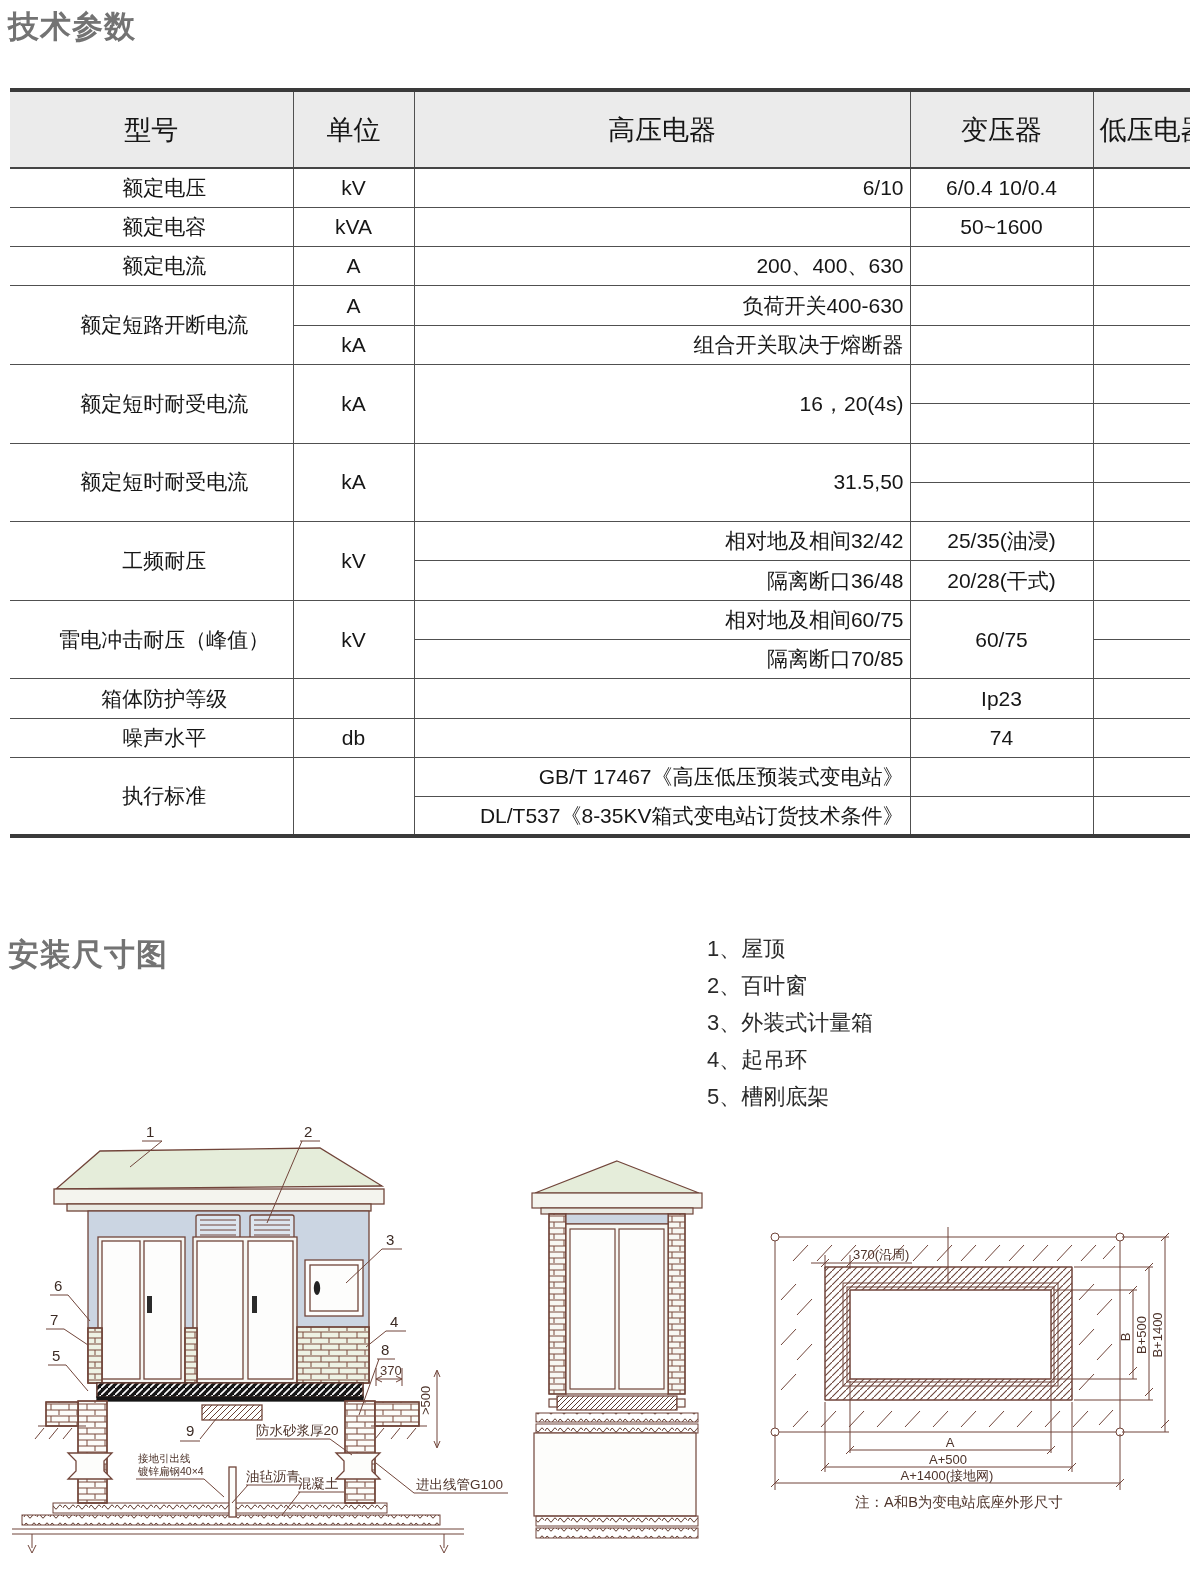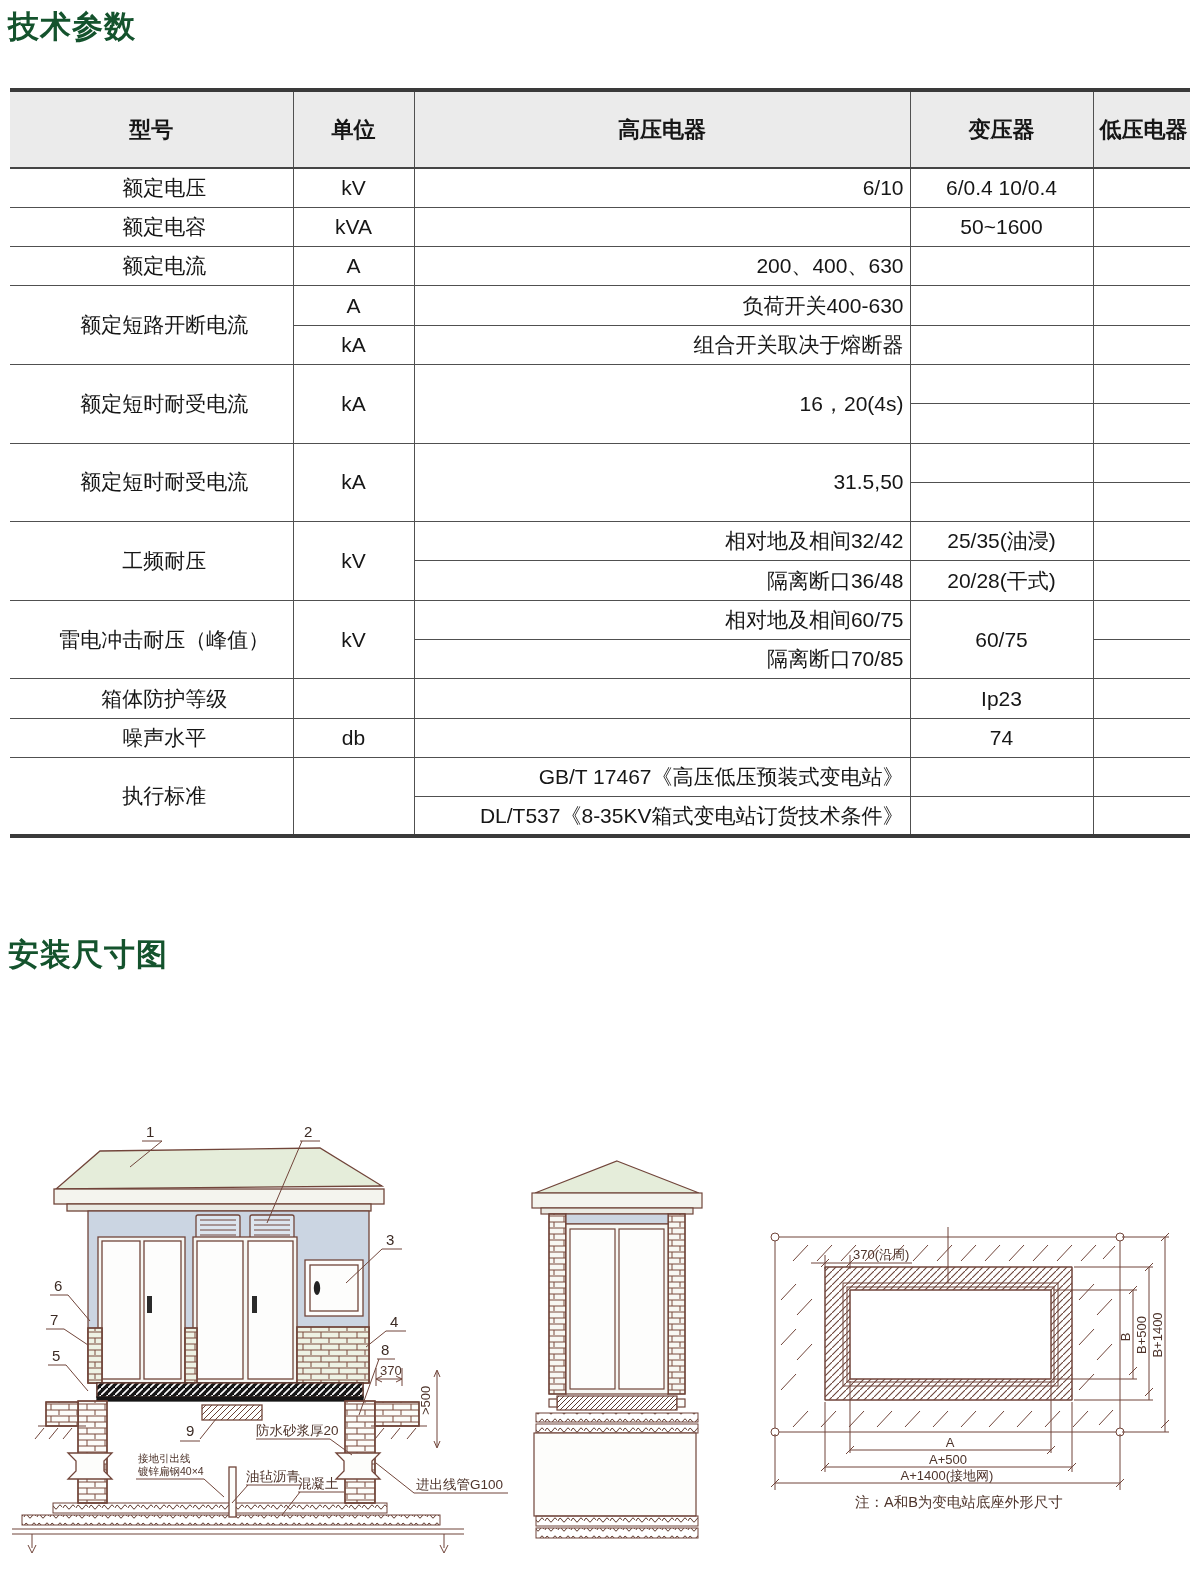--- a/index.html
+++ b/index.html
@@ -1,25 +1,25 @@
 <!DOCTYPE html>
 <html><head>
 <meta charset="utf-8">
 <style>
   html,body{margin:0;padding:0;background:#ffffff;}
   body{font-family:"Liberation Sans",sans-serif;}
   .page{position:relative;width:1200px;height:1572px;background:#fff;overflow:hidden;}
-  .sec-title{position:absolute;left:8px;margin:0;font-size:31px;font-weight:600;color:#14532d;letter-spacing:1px;font-family:Liberation Mono, monospace;}
+  .sec-title{position:absolute;left:8px;margin:0;font-size:31px;font-weight:600;color:#737373;letter-spacing:1px;font-family:Liberation Mono, monospace;}
   #title-tech{top:6px;}
   #title-install{top:934px;}
   .ptable{position:absolute;left:10px;top:88px;width:1180px;border-collapse:collapse;table-layout:fixed;
           border-top:4px solid #3a3a3a;border-bottom:4px solid #3a3a3a;font-size:21px;color:#161616;}
   .ptable th,.ptable td{border:1.5px solid #505050;padding:0 6px;overflow:hidden;white-space:nowrap;}
   .ptable thead tr{height:78px;}
-  .ptable thead th{background:#ebebeb;font-weight:bold;font-size:22px;border-bottom:2.5px solid #454545;}
+  .ptable thead th{background:#ebebeb;font-weight:normal;font-size:27px;border-bottom:2.5px solid #454545;}
   .ptable tbody tr{height:39.3px;}
   .cl{text-align:center;padding-left:32px !important;border-left:none !important;}
   .h1x{border-left:none !important;}
   .h5x{border-right:none !important;}
   .chv{text-align:right;padding-left:16px !important;}
   .cc{text-align:center;}
   .c5{border-right:none !important;}
   .note{position:absolute;left:10px;top:851px;margin:0;font-size:22px;color:#161616;}
   .legend{position:absolute;list-style:none;margin:0;padding:0;font-size:22px;color:#2a2a2a;}
   .legend li{height:37px;line-height:37px;}
@@ -162,20 +162,27 @@
         <td class="chv">DL/T537《8-35KV箱式变电站订货技术条件》</td>
         <td class="cc"></td>
         <td class="cc c5"></td>
       </tr>
     </tbody>
   </table>
 
 
   <h1 class="sec-title" id="title-install">安装尺寸图</h1>
 
+  <ul class="legend" id="legend-left">
+    <li>1、屋顶</li>
+    <li>2、百叶窗</li>
+    <li>3、外装式计量箱</li>
+    <li>4、起吊环</li>
+    <li>5、槽刚底架</li>
+  </ul>
 
   <svg class="draw" style="left:10px;top:1115px" width="500" height="457" viewBox="0 0 500 457">
     <defs>
       <pattern id="pbrickF" width="18" height="12" patternUnits="userSpaceOnUse">
         <path d="M0,1 H18 M0,7 H18 M5,1 V7 M13,7 V12" stroke="#7a4a3c" stroke-width="1" fill="none"></path>
       </pattern>
       <pattern id="phwF" width="7" height="7" patternUnits="userSpaceOnUse">
         <path d="M-1,8 L8,-1" stroke="#ffffff" stroke-width="1.6" fill="none"></path>
       </pattern>
       <pattern id="phdF" width="6" height="6" patternUnits="userSpaceOnUse">

